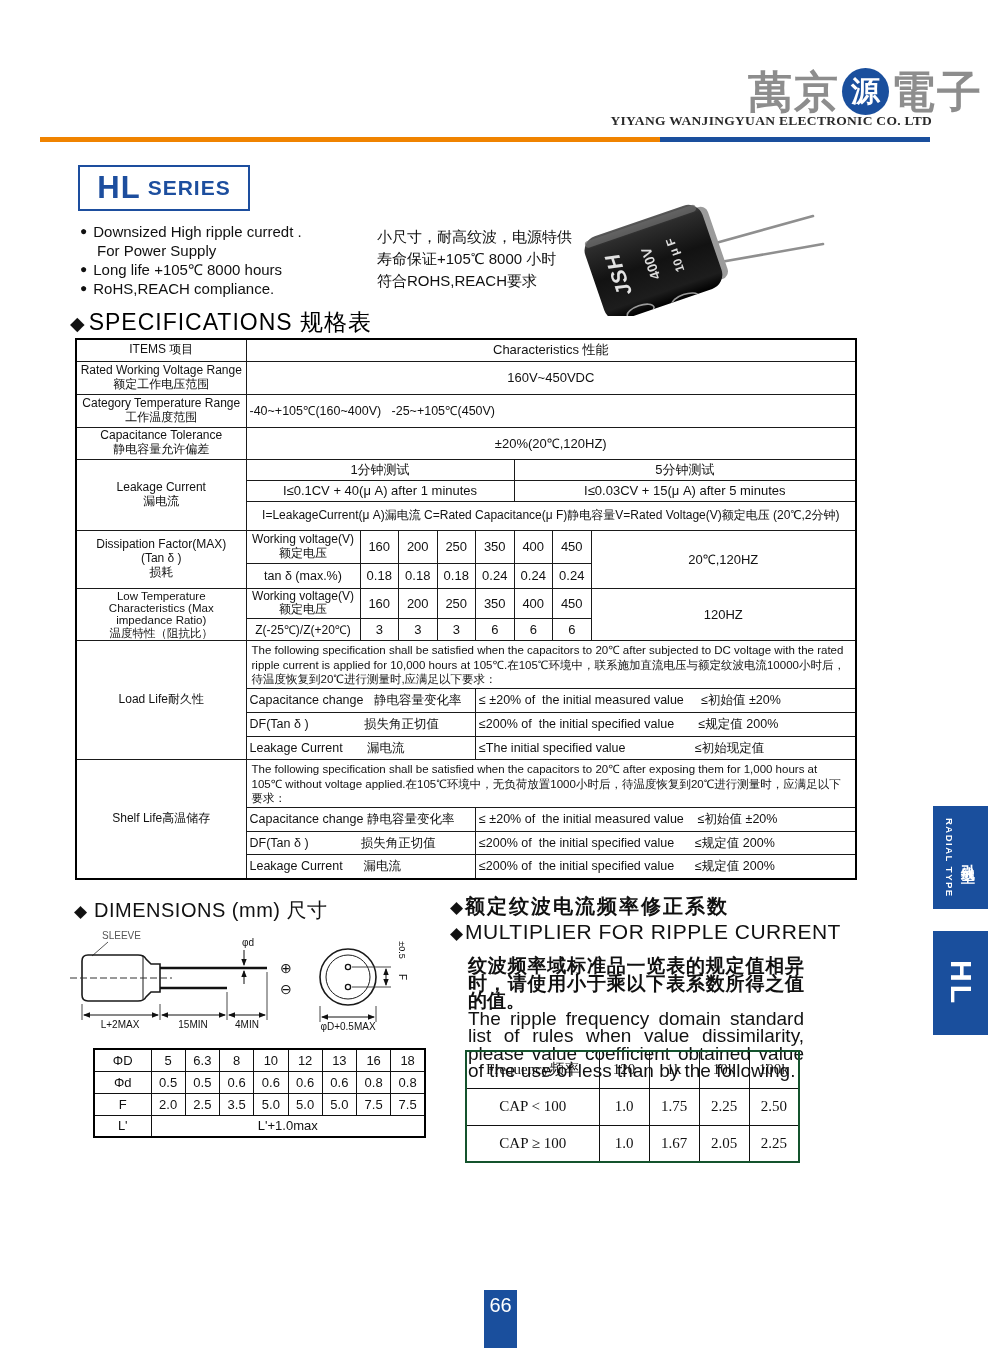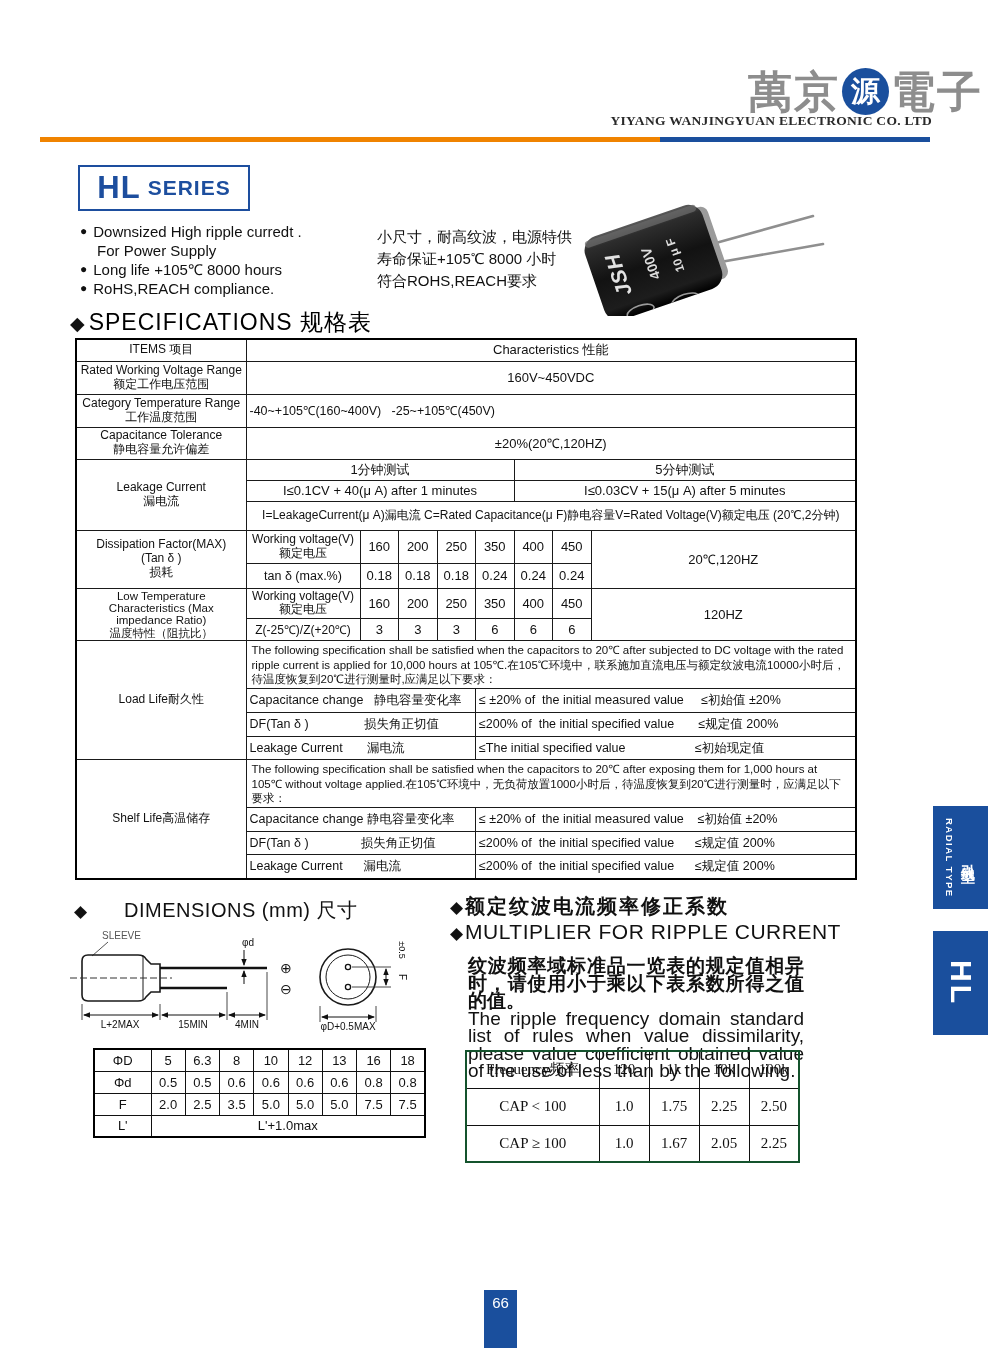--- a/index.html
+++ b/index.html
@@ -28,21 +28,21 @@
   .feat-en .indent { padding-left:17px; }
   .bullet { font-size:12px; line-height:19px; }
   .feat-zh { left:377px; top:226px; font-size:15px; line-height:22px; color:#101010; }
 
   
   .h-spec { left:70px; top:307px; display:flex; align-items:baseline; gap:4px; }
   .h-spec .dia { font-size:19px; }
   .h-spec .txt { font-size:23px; letter-spacing:1px; color:#000; }
   .h-dim { left:74px; top:897px; display:flex; align-items:baseline; gap:7px; }
   .h-dim .dia { font-size:17px; }
-  .h-dim .txt { font-size:20px; letter-spacing:.5px;margin-left:30px; }
+  .h-dim .txt { font-size:20px; letter-spacing:.5px; }
   .h-rip { left:450px; display:flex; align-items:baseline; gap:2px; }
   .h-rip .dia { font-size:17px; }
   .h-rip-zh { top:893px; } .h-rip-zh .txt { font-size:20px; font-weight:600; letter-spacing:2px; }
   .h-rip-en { top:920px; } .h-rip-en .txt { font-size:21px; letter-spacing:.5px; }
   .rip-desc { left:468px; top:957px; width:336px; font-size:19px; line-height:17.5px; text-align:justify; }
   .rip-desc .zh { font-weight:600; }
 
   
   table { border-collapse:collapse; table-layout:fixed; }
   table.spec { font-size:13px; border:2px solid #000; }
@@ -64,21 +64,21 @@
   table.freq td { border:1.5px solid #111; text-align:center; height:37px; }
 
   
   .vtab { background:#1a4f9d; color:#fff; display:flex; align-items:center; justify-content:center; }
   .vtab1 { left:933px; top:806px; width:55px; height:103px; gap:5px; }
   .vtab1 .en { writing-mode:vertical-rl; font-size:9.5px; font-weight:600; letter-spacing:1.5px; }
   .vtab1 .zh { writing-mode:vertical-rl; font-size:14px; font-weight:700; letter-spacing:3px; }
   .vtab2 { left:933px; top:931px; width:55px; height:104px; }
   .vtab2 .hl { writing-mode:vertical-rl; font-size:30px; font-weight:700; letter-spacing:3px; }
   .pagebox { left:484px; top:1290px; width:33px; height:58px; background:#1a4f9d; text-align:center; }
-  .pagebox span { color:#fff; font-size:15px; line-height:1; display:inline-block; margin-top:5px;text-align:center; }
+  .pagebox span { color:#fff; font-size:20px; line-height:1; display:inline-block; margin-top:5px;text-align:center; }
 
   svg text { font-family:"Liberation Sans", sans-serif; }
 </style>
 </head>
 <body>
 
 <div id="page">
 
   <div class="abs logo-row">
     <span class="logo-zh">萬京</span>

